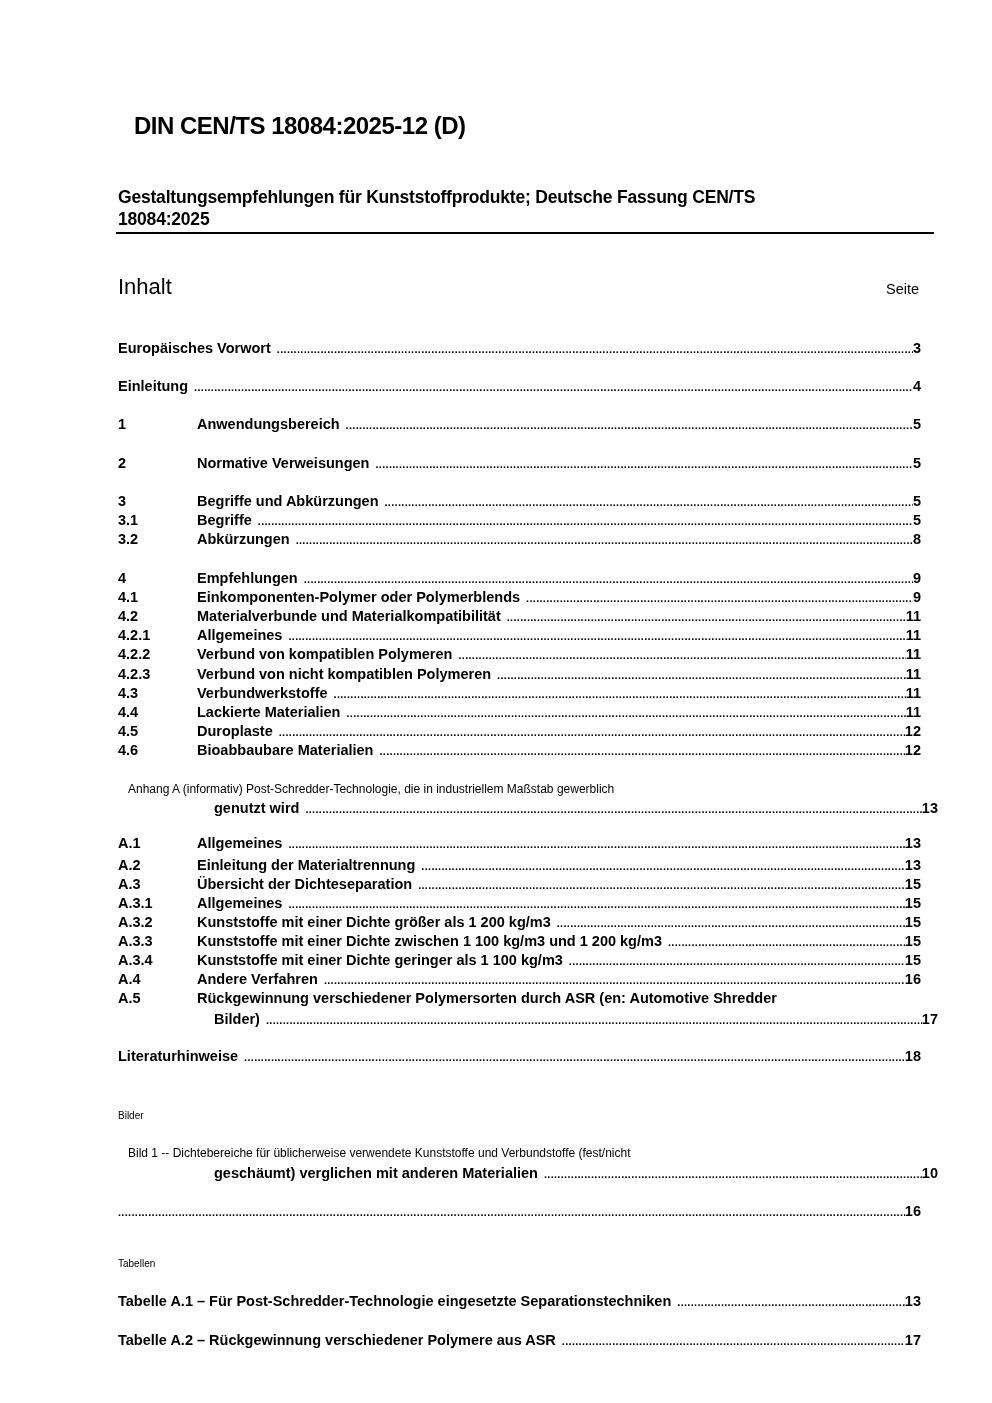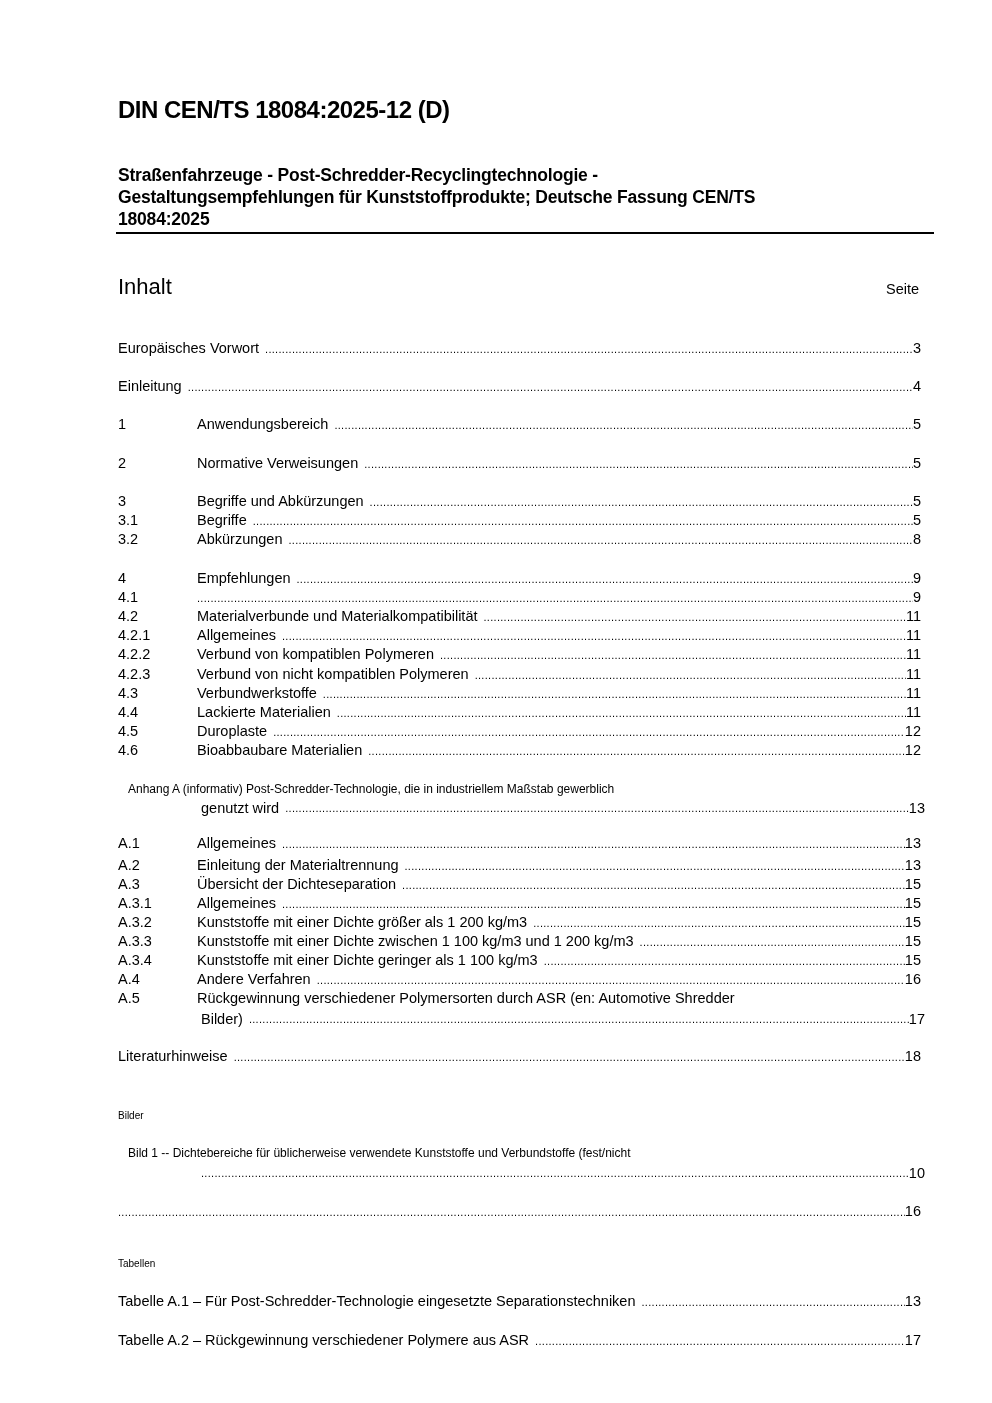--- a/index.html
+++ b/index.html
@@ -15,21 +15,21 @@
       font-family: "Liberation Sans", sans-serif;
       color: #000;
     }
     .doc-id {
       position: absolute;
       left: 118px;
       top: 96px;
       font-size: 24px;
       font-weight: bold;
       letter-spacing: -0.5px;
-      margin: 0;
+      margin: 16px;
     }
     .doc-title {
       position: absolute;
       left: 118px;
       top: 164px;
       width: 800px;
       font-size: 17.5px;
       font-weight: bold;
       line-height: 22px;
       letter-spacing: -0.2px;
@@ -61,20 +61,21 @@
     .toc-line {
       position: absolute;
       left: 118px;
       width: 803px;
       height: 19px;
       font-size: 14.5px;
       line-height: 19px;
       display: flex;
       align-items: baseline;
       white-space: nowrap;
+      font-weight: bold;
     }
     .toc-line .num {
       width: 79px;
       flex: 0 0 79px;
     }
     .toc-line .title {
       flex: 0 0 auto;
       padding-right: 6px;
     }
     .toc-line .dots {
@@ -85,23 +86,22 @@
       font-size: 11px;
     }
     .toc-line .dots::before {
       content: "................................................................................................................................................................................................................................................";
     }
     .toc-line .pg {
       flex: 0 0 auto;
       text-align: right;
     }
     .toc-line.indent {
-      left: 201px;
+      left: 214px;
       width: 724px;
-      align-items: flex-end;
     }
     .toc-text {
       position: absolute;
       left: 128px;
       font-size: 12px;
       line-height: 19px;
       white-space: nowrap;
     }
     .section-label {
       position: absolute;
@@ -109,21 +109,21 @@
       font-size: 10px;
       line-height: 19px;
     }
   </style>
 </head>
 <body>
 
 <h1 class="doc-id">DIN CEN/TS 18084:2025-12 (D)</h1>
 
 <h2 class="doc-title">
-  <span>Straßenfahrzeuge - Post-Schredder-Recyclingtechnologie -</span><br>
+  <br>
   <span>Gestaltungsempfehlungen für Kunststoffprodukte; Deutsche Fassung CEN/TS</span><br>
   <span>18084:2025</span>
 </h2>
 <div class="title-rule"></div>
 
 <h2 class="toc-heading">Inhalt</h2>
 <div class="page-col-label">Seite</div>
 
 <div class="toc-line" style="top:339px">
   <span class="title">Europäisches Vorwort</span>
@@ -169,20 +169,21 @@
 </div>
 
 <div class="toc-line" style="top:569px">
   <span class="num">4</span>
   <span class="title">Empfehlungen</span>
   <span class="dots"></span>
   <span class="pg">9</span>
 </div>
 <div class="toc-line" style="top:588px">
   <span class="num">4.1</span>
+  <span class="title">Einkomponenten-Polymer oder Polymerblends</span>
   <span class="dots"></span>
   <span class="pg">9</span>
 </div>
 <div class="toc-line" style="top:607px">
   <span class="num">4.2</span>
   <span class="title">Materialverbunde und Materialkompatibilität</span>
   <span class="dots"></span>
   <span class="pg">11</span>
 </div>
 <div class="toc-line" style="top:626px">
@@ -297,20 +298,21 @@
 <div class="toc-line" style="top:1047px">
   <span class="title">Literaturhinweise</span>
   <span class="dots"></span>
   <span class="pg">18</span>
 </div>
 
 <div class="section-label" style="top:1106px">Bilder</div>
 
 <div class="toc-text" style="top:1144px">Bild 1 -- Dichtebereiche für üblicherweise verwendete Kunststoffe und Verbundstoffe (fest/nicht</div>
 <div class="toc-line indent" style="top:1164px">
+  <span class="title">geschäumt) verglichen mit anderen Materialien</span>
   <span class="dots"></span>
   <span class="pg">10</span>
 </div>
 
 <div class="toc-line" style="top:1202px">
   <span class="dots"></span>
   <span class="pg">16</span>
 </div>
 
 <div class="section-label" style="top:1254px">Tabellen</div>

